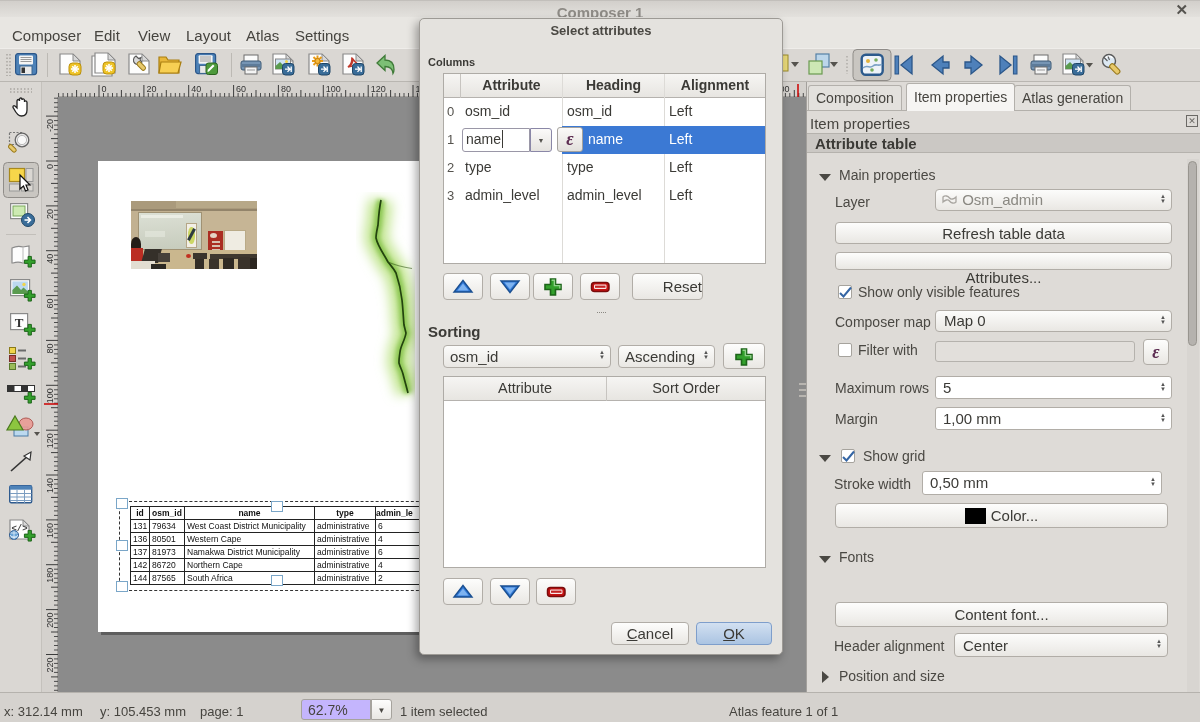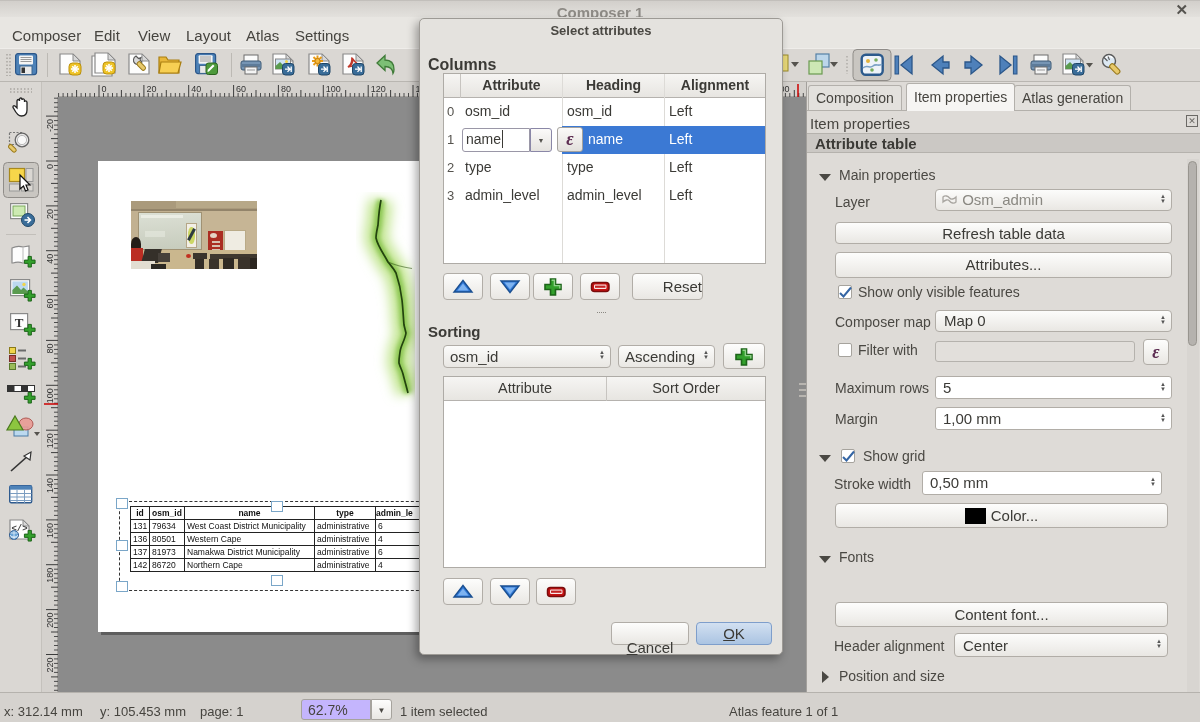--- a/index.html
+++ b/index.html
@@ -789,20 +789,27 @@
             <td class="pc">administrative</td>
             <td class="pc">6</td>
           </tr>
       <tr style="height:13px;">
             <td class="pc">142</td>
             <td class="pc">86720</td>
             <td class="pc">Northern Cape</td>
             <td class="pc">administrative</td>
             <td class="pc">4</td>
           </tr>
+      <tr style="height:13px;">
+            <td class="pc">144</td>
+            <td class="pc">87565</td>
+            <td class="pc">South Africa</td>
+            <td class="pc">administrative</td>
+            <td class="pc">2</td>
+          </tr>
     </tbody>
       </table>
   </div>
 
   <div class="abs" style="left:61px; top:404px; width:320px; height:90px; border:1px dashed #333;"></div>
   <div class="abs hdl" style="left:58px; top:401px;"></div>
   <div class="abs hdl" style="left:58px; top:443px;"></div>
   <div class="abs hdl" style="left:58px; top:484px;"></div>
   <div class="abs hdl" style="left:213px; top:404px;"></div>
   <div class="abs hdl" style="left:213px; top:478px;"></div>
@@ -820,21 +827,21 @@
 
     <svg class="abs" style="left:12px; top:14px;" width="12" height="8">
         <polygon points="0,1 12,1 6,8" fill="#4a4843"></polygon>
       </svg>
     <div class="abs lbl" style="left:32px; top:8px;">Main properties</div>
     <div class="abs lbl" style="left:28px; top:35px;">Layer</div>
     <div class="abs combo" style="left:128px; top:30px; width:237px; height:22px; padding:1px 0 0 5px; color:#8a8882;"><svg width="17" height="14" viewBox="0 0 17 14" style="vertical-align:-2px;">
           <path d="M2 4 C4 2 7 3 8.5 5 C10 7 13 6 15 4 L15 9 C13 11 10 10 8.5 8 C7 6 4 7 2 9 Z" fill="none" stroke="#a9a6a1" stroke-width="1.3"></path>
         </svg> Osm_admin<span class="updn" style="top:4px;">▲<br>▼</span></div>
     <div class="abs btn" style="left:28px; top:63px; width:337px; height:22px; padding-top:2px; font-size:15px;">Refresh table data</div>
-    <div class="abs btn" style="left:28px; top:93px; width:337px; height:26px; padding-top:3px; font-size:15px;">Attributes...</div>
+    <div class="abs btn" style="left:28px; top:93px; width:337px; height:18px; padding-top:16px; font-size:15px;">Attributes...</div>
     <div class="abs cb" style="left:31px; top:126px;"><svg width="16" height="14" viewBox="0 0 16 14" style="margin:-2px 0 0 -1px;">
           <path d="M2 7 L5.5 10.5 L13 1.5" fill="none" stroke="#3465a4" stroke-width="2"></path>
         </svg></div>
     <div class="abs lbl" style="left:51px; top:125px;">Show only visible features</div>
     <div class="abs lbl" style="left:28px; top:155px;">Composer map</div>
     <div class="abs combo" style="left:128px; top:151px; width:237px; height:22px; padding:1px 0 0 8px;">Map 0<span class="updn" style="top:4px;">▲<br>▼</span></div>
     <div class="abs cb" style="left:31px; top:184px;"></div>
     <div class="abs lbl" style="left:51px; top:183px;">Filter with</div>
     <div class="abs" style="left:128px; top:182px; width:200px; height:21px; background:#e2dfdb; border:1px solid #b5b2ad; border-radius:3px;"></div>
     <div class="abs btn" style="left:336px; top:180px; width:26px; height:26px; font-family:'Liberation Serif',serif; font-style:italic; font-weight:bold; font-size:18px; color:#5d2d52; line-height:24px;">ε</div>
@@ -880,21 +887,21 @@
   <span class="abs" style="left:100px; top:11px;">y: 105.453 mm</span>
   <span class="abs" style="left:200px; top:11px;">page: 1</span>
   <span class="abs" style="left:301px; top:6px; width:70px; height:21px; background:#c4b5fd; border:1px solid #a6a39d; border-radius:3px 0 0 3px; font-size:14px; padding:2px 0 0 6px;">62.7%</span>
   <span class="abs" style="left:371px; top:6px; width:21px; height:21px; background:linear-gradient(#fdfdfc,#e9e7e3); border:1px solid #a6a39d; border-radius:0 3px 3px 0; font-size:8px; color:#4a4843; text-align:center; padding-top:6px;">▼</span>
   <span class="abs" style="left:400px; top:11px;">1 item selected</span>
   <span class="abs" style="left:729px; top:11px;">Atlas feature 1 of 1</span>
 </div>
 
 <div class="abs" id="dialog">
   <div class="abs" style="left:0; top:4px; width:362px; text-align:center; font-weight:bold; font-size:13px; color:#4a4843;">Select attributes</div>
-  <div class="abs" style="left:8px; top:37px; font-weight:bold; font-size:16px;">Columns</div>
+  <div class="abs" style="left:8px; top:37px; font-weight:bold; font-size:11px;">Columns</div>
 
   <div class="abs" style="left:23px; top:54px; width:323px; height:191px; background:#fff; border:1px solid #aeaba6;">
     <div class="abs" style="left:0; top:0; width:321px; height:24px; background:linear-gradient(#f6f5f3,#e7e5e1); border-bottom:1px solid #b5b2ae;"></div>
     <div class="abs" style="left:16px; top:0; width:1px; height:24px; background:#c7c4c0;"></div>
     <div class="abs" style="left:118px; top:0; width:1px; height:189px; background:#dddbd7;"></div>
     <div class="abs" style="left:220px; top:0; width:1px; height:189px; background:#dddbd7;"></div>
     <div class="abs" style="left:17px; top:3px; width:101px; text-align:center; font-weight:bold; font-size:14px;">Attribute</div>
     <div class="abs" style="left:119px; top:3px; width:101px; text-align:center; font-weight:bold; font-size:14px;">Heading</div>
     <div class="abs" style="left:221px; top:3px; width:100px; text-align:center; font-weight:bold; font-size:14px;">Alignment</div>
 
@@ -968,15 +975,15 @@
   <div class="abs btn" style="left:70px; top:559px; width:40px; height:27px;"><svg width="22" height="17" viewBox="0 0 22 17" style="margin-top:4px;">
         <polygon points="11,14.5 2,3 20,3" fill="#3079d8" stroke="#1a4f91" stroke-width="1.4"></polygon>
         <polygon points="11,11.5 5.5,4.5 16.5,4.5" fill="#7eb3f0"></polygon>
       </svg></div>
   <div class="abs btn" style="left:116px; top:559px; width:40px; height:27px;"><svg width="20" height="20" viewBox="0 0 20 20" style="margin-top:3px;">
         <rect x="1.5" y="5.5" width="17.5" height="9" rx="3" fill="#c41111" stroke="#7a0c0c" stroke-width="1.5"></rect>
         <rect x="4" y="7.5" width="12.5" height="4.5" rx="1.2" fill="#ffffff" opacity="0.9"></rect>
         <rect x="5" y="8.6" width="10.5" height="2.2" fill="#c42222"></rect>
       </svg></div>
 
-  <div class="abs btn" style="left:191px; top:603px; width:78px; height:23px; padding-top:16px; font-size:15px;"><u>C</u>ancel</div>
+  <div class="abs btn" style="left:191px; top:603px; width:78px; height:23px; padding-top:2px; font-size:15px;"><u>C</u>ancel</div>
   <div class="abs btn btnblue" style="left:276px; top:603px; width:76px; height:23px; padding-top:2px; font-size:15px;"><u>O</u>K</div>
 </div>
 
 </body></html>

